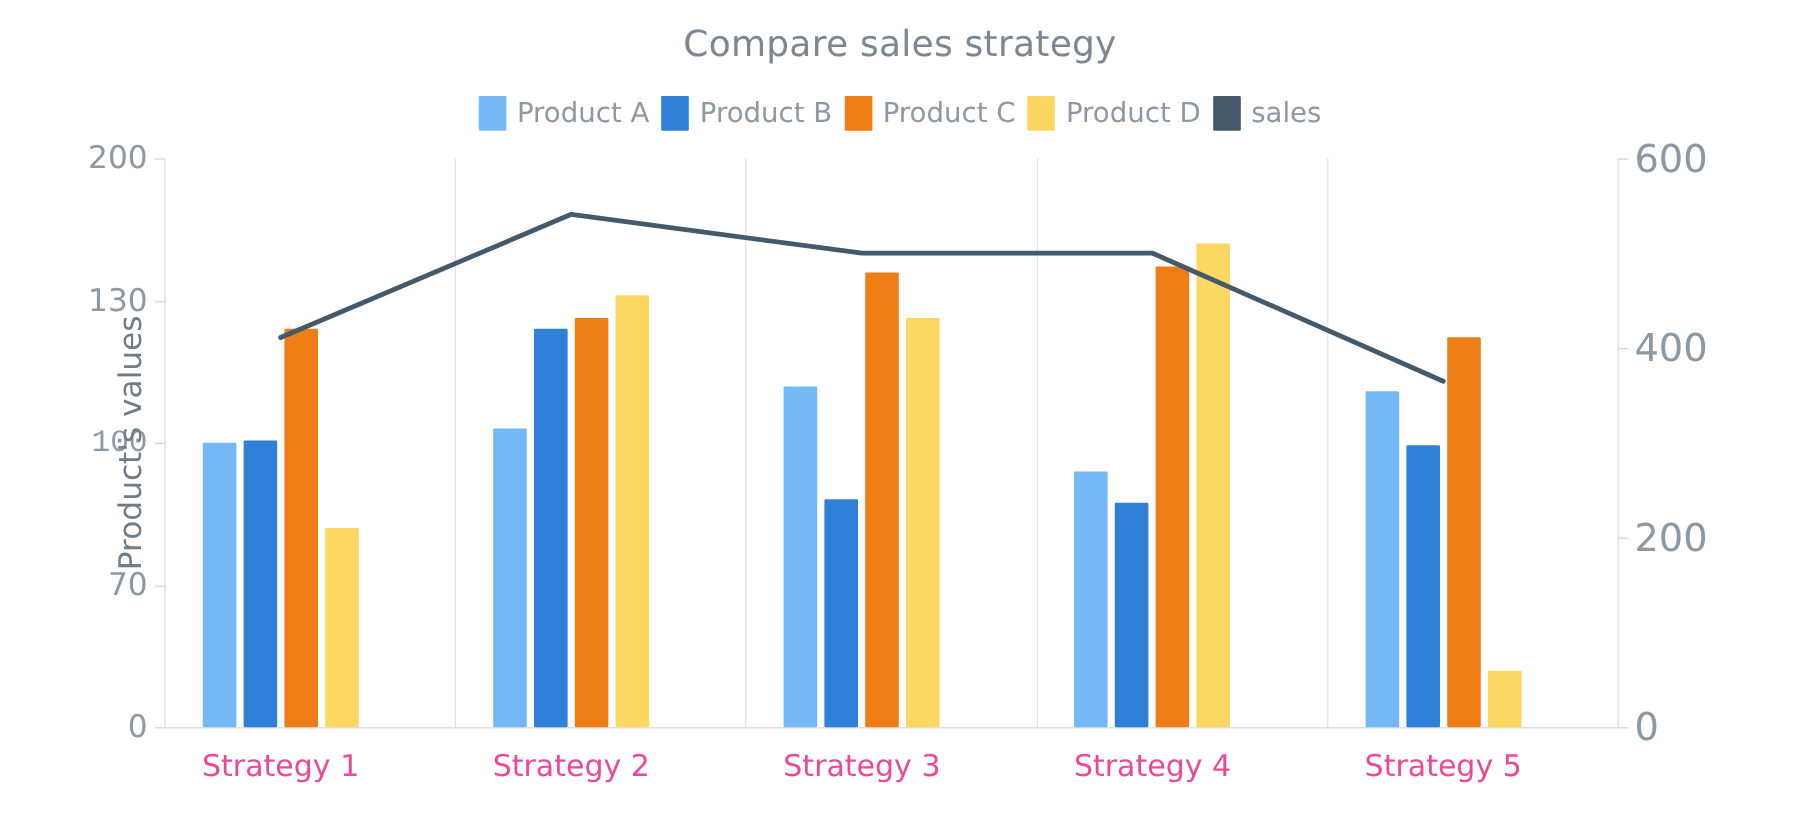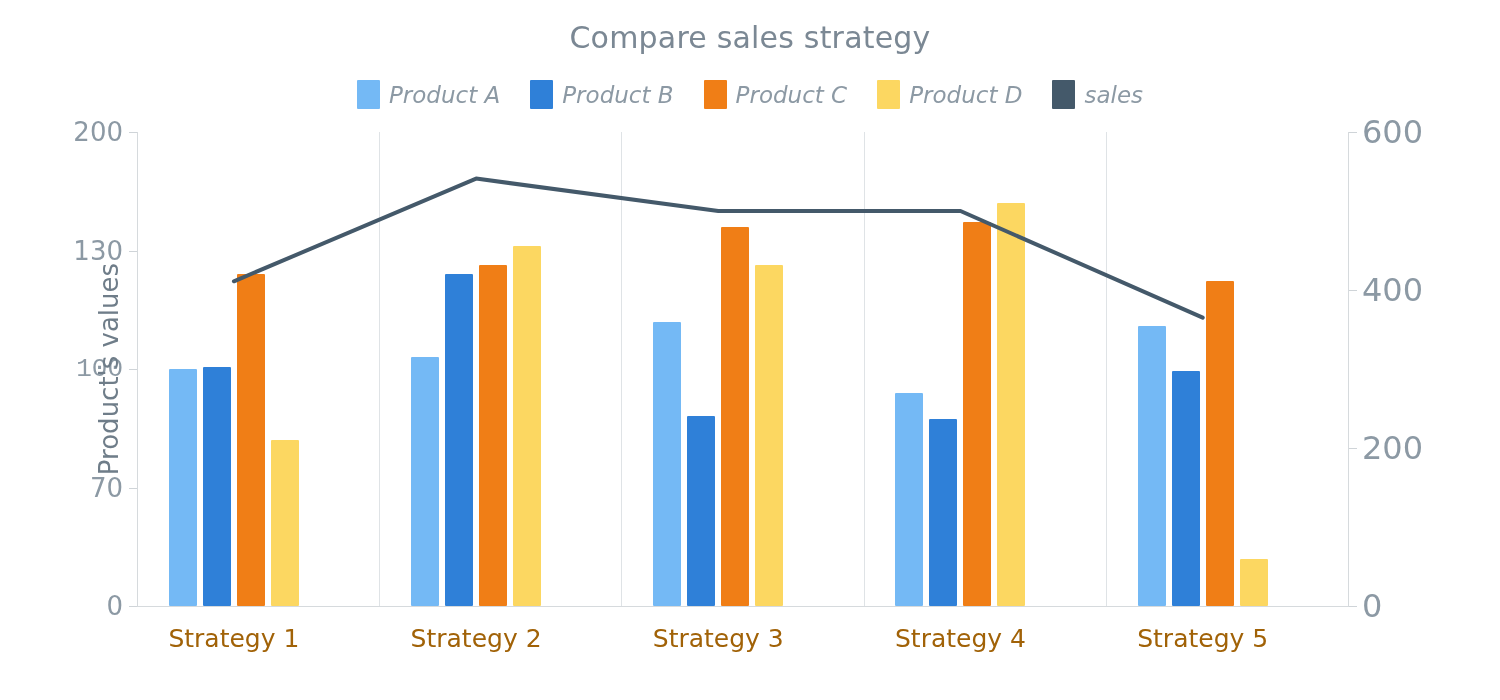--- a/index.html
+++ b/index.html
@@ -31,22 +31,21 @@
     letter-spacing: 0.2px;
   }
   .legend {
     position: absolute;
     top: 80px;
     left: 0;
     width: 1500px;
     display: flex;
     justify-content: center;
     align-items: center;
-    gap: 30px;
-    font-style: italic;
+    gap: 10px;
   }
   .legend-item {
     display: flex;
     align-items: center;
     gap: 9px;
   }
   .legend-swatch {
     width: 23px;
     height: 29px;
     border-radius: 1px;
@@ -155,21 +154,21 @@
   }
   .bar {
     position: absolute;
     bottom: 0;
     border-radius: 1px;
   }
   .xlabel {
     position: absolute;
     top: 624px;
     font-size: 25px;
-    color: #a16207;
+    color: #ec4899;
     text-align: center;
     white-space: nowrap;
     transform: translateX(-50%);
   }
   svg.line-layer {
     position: absolute;
     left: 0;
     top: 0;
     width: 1500px;
     height: 700px;

